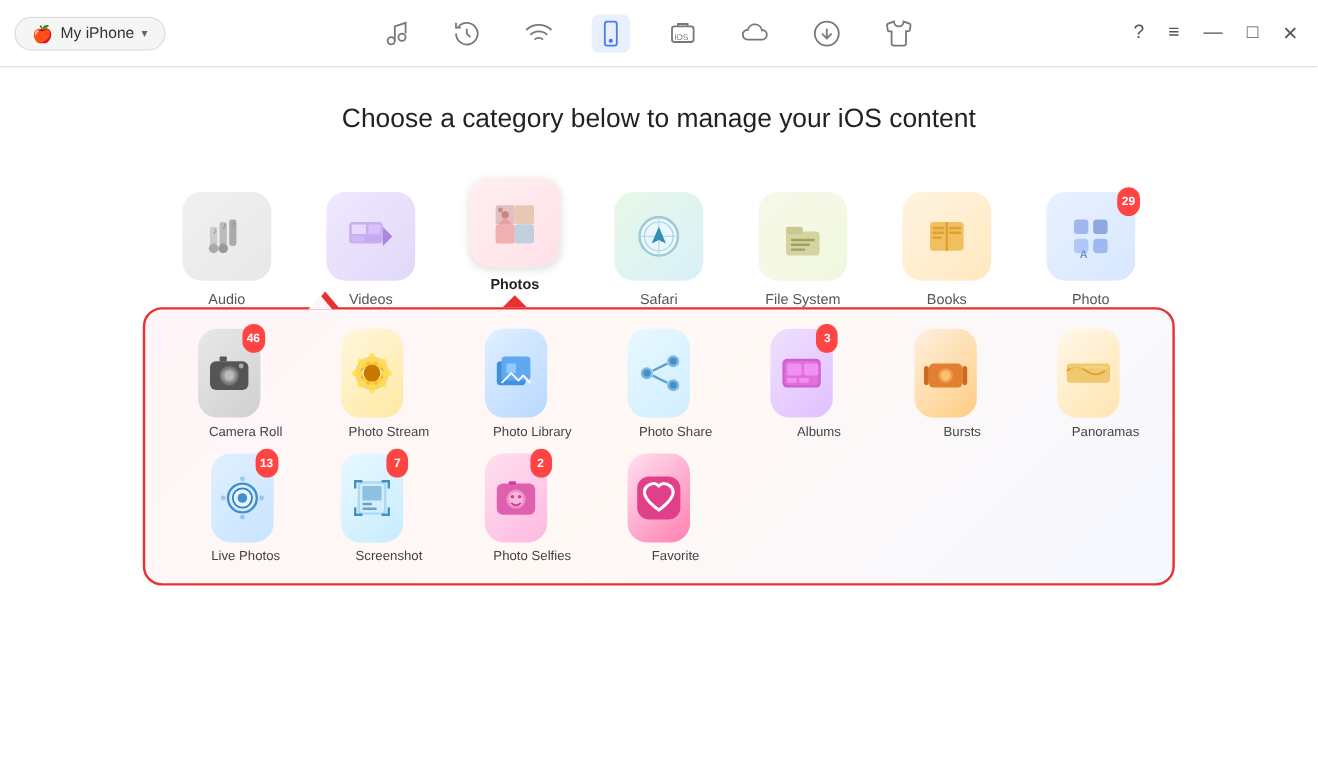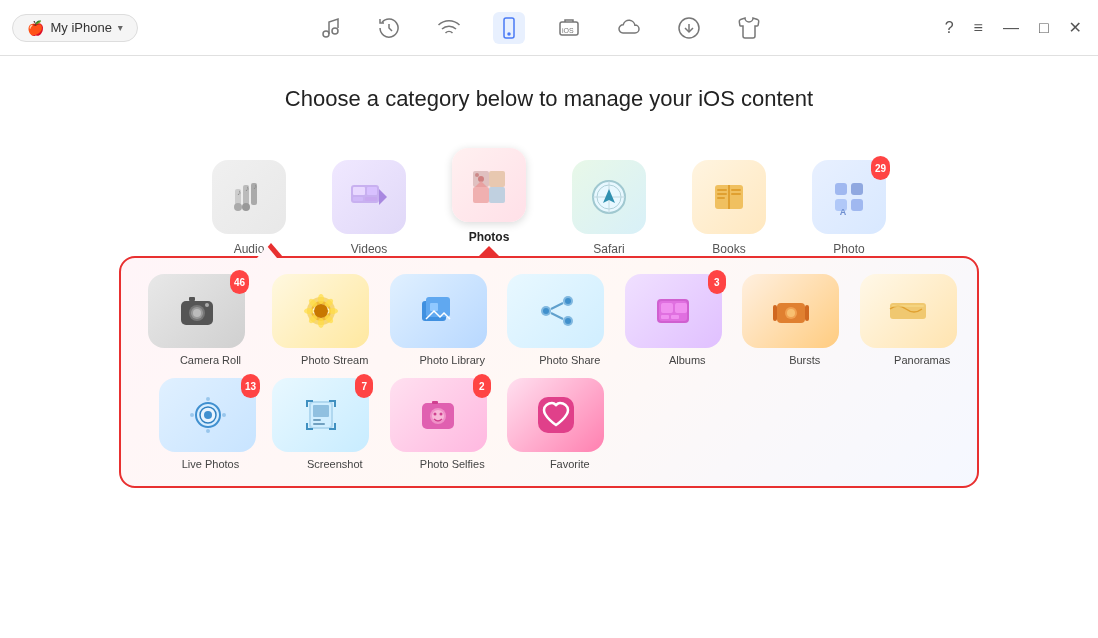--- a/index.html
+++ b/index.html
@@ -169,21 +169,21 @@
       gap: 12px;
     }
 
     .photo-item {
       display: flex;
       flex-direction: column;
       align-items: center;
       cursor: pointer;
     }
     .photo-icon-wrap {
-      width: 97px;
+      width: 52px;
       height: 74px;
       border-radius: 16px;
       display: flex;
       align-items: center;
       justify-content: center;
       margin-bottom: 6px;
       position: relative;
     }
     .photo-label {
       font-size: 11px;
@@ -391,20 +391,32 @@
           <circle cx="22" cy="22" r="16" stroke="#a0c8d0" stroke-width="2" fill="#e8f8ff"></circle>
           <circle cx="22" cy="22" r="12" stroke="#b0d0d8" stroke-width="1" fill="none"></circle>
           <line x1="22" y1="6" x2="22" y2="38" stroke="#c0d8e0" stroke-width="1"></line>
           <line x1="6" y1="22" x2="38" y2="22" stroke="#c0d8e0" stroke-width="1"></line>
           <polygon points="22,14 28,28 22,25 16,28" fill="#3090b0"></polygon>
         </svg>
       </div>
       <span class="category-label">Safari</span>
     </div>
 
+    <div class="category-item">
+      <div class="category-icon-wrap icon-filesystem">
+        <svg class="svg-icon" viewBox="0 0 44 44" fill="none">
+          <rect x="8" y="18" width="28" height="20" rx="3" fill="#d4d4a0"></rect>
+          <rect x="8" y="14" width="14" height="6" rx="2" fill="#c8c890"></rect>
+          <rect x="12" y="24" width="20" height="2" rx="1" fill="#a0a060"></rect>
+          <rect x="12" y="28" width="16" height="2" rx="1" fill="#a0a060"></rect>
+          <rect x="12" y="32" width="12" height="2" rx="1" fill="#a0a060"></rect>
+        </svg>
+      </div>
+      <span class="category-label">File System</span>
+    </div>
 
     <div class="category-item">
       <div class="category-icon-wrap icon-books">
         <svg class="svg-icon" viewBox="0 0 44 44" fill="none">
           <rect x="8" y="10" width="28" height="24" rx="3" fill="#f0c060"></rect>
           <path d="M22 10 L22 34" stroke="#e0a030" stroke-width="2"></path>
           <rect x="10" y="14" width="10" height="2" rx="1" fill="#e0a030"></rect>
           <rect x="10" y="18" width="10" height="2" rx="1" fill="#e0a030"></rect>
           <rect x="10" y="22" width="8" height="2" rx="1" fill="#e0a030"></rect>
           <rect x="24" y="14" width="10" height="2" rx="1" fill="#e0a030"></rect>

